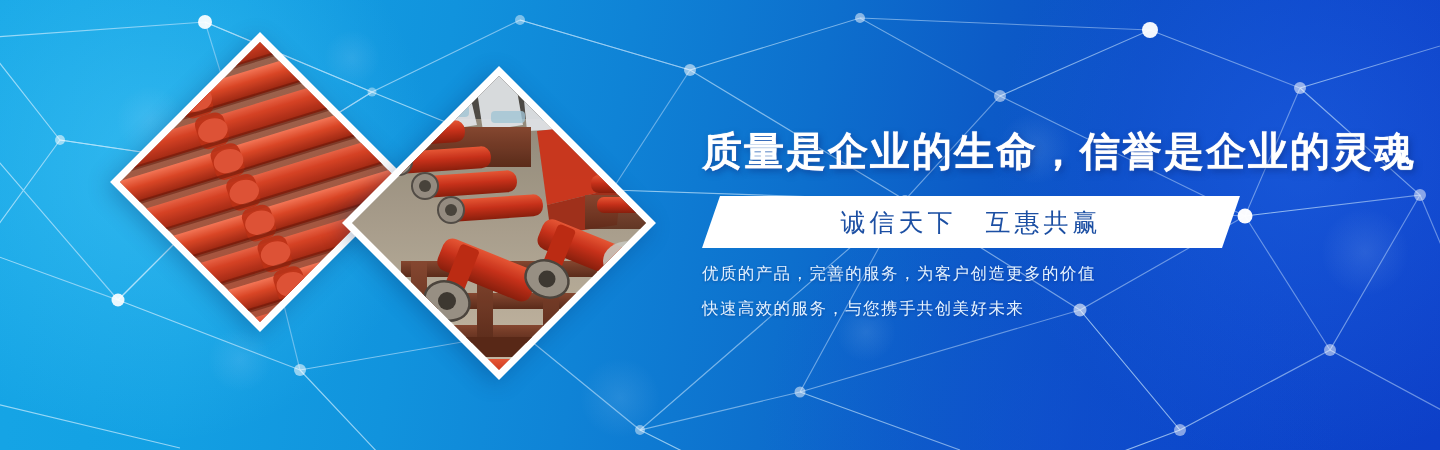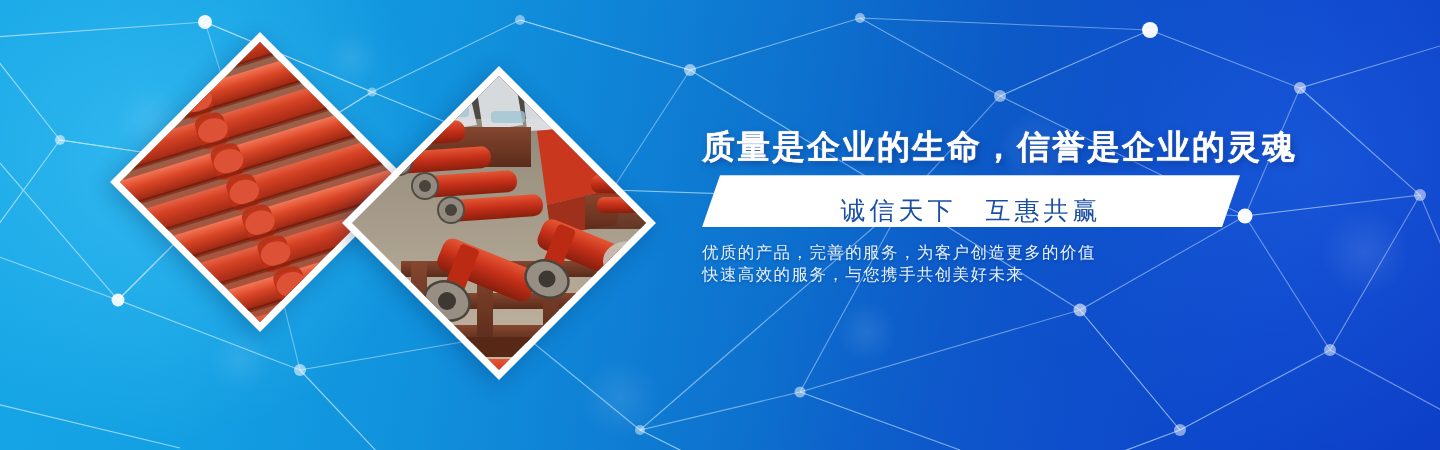--- a/index.html
+++ b/index.html
@@ -38,48 +38,48 @@
     position:absolute;top:50%;left:50%;
     transform:translate(-50%,-50%) rotate(-45deg);
   }
   #diamond-1{left:154px;top:76px;width:212px;height:212px;}
   #diamond-2{left:388px;top:112px;width:222px;height:222px;}
 
   
   #copy{position:absolute;left:702px;top:126px;width:560px;}
 
   #headline{
-    font-size:33px;font-weight:bold;color:#ffffff;letter-spacing:2px;
+    font-size:40px;font-weight:bold;color:#ffffff;letter-spacing:2px;
     line-height:1.25;white-space:nowrap;
     text-shadow:
       0 0 1px rgba(255,255,255,.9),
       1px 1px 0 rgba(18,70,170,.55),
       2px 3px 6px rgba(7,40,120,.50);
   }
 
   #ribbon{
-    position:relative;margin-top:8px;
+    position:relative;margin-top:20px;
     width:538px;height:52px;
     background:#ffffff;
     clip-path:polygon(18px 0, 538px 0, 520px 52px, 0 52px);
-    display:flex;align-items:flex-end;justify-content:center;
+    display:flex;align-items:center;justify-content:center;
     box-shadow:0 3px 12px rgba(5,35,105,.25);
   }
   #ribbon-text{
     font-size:25px;font-weight:normal;color:#1c4fa3;letter-spacing:4px;
     white-space:nowrap;
   }
 
   .subline{
     font-size:16.5px;color:#e4f2ff;letter-spacing:1.4px;
     white-space:nowrap;
     text-shadow:0 1px 3px rgba(6,38,115,.45);
   }
   #subline-1{margin-top:15px;}
-  #subline-2{}
+  #subline-2{margin-top:13px;}
 </style>
 </head>
 <body>
 
 <div id="banner">
 
   <div class="glow glow-a"></div>
   <div class="glow glow-b"></div>
   <div class="glow glow-c"></div>
 

